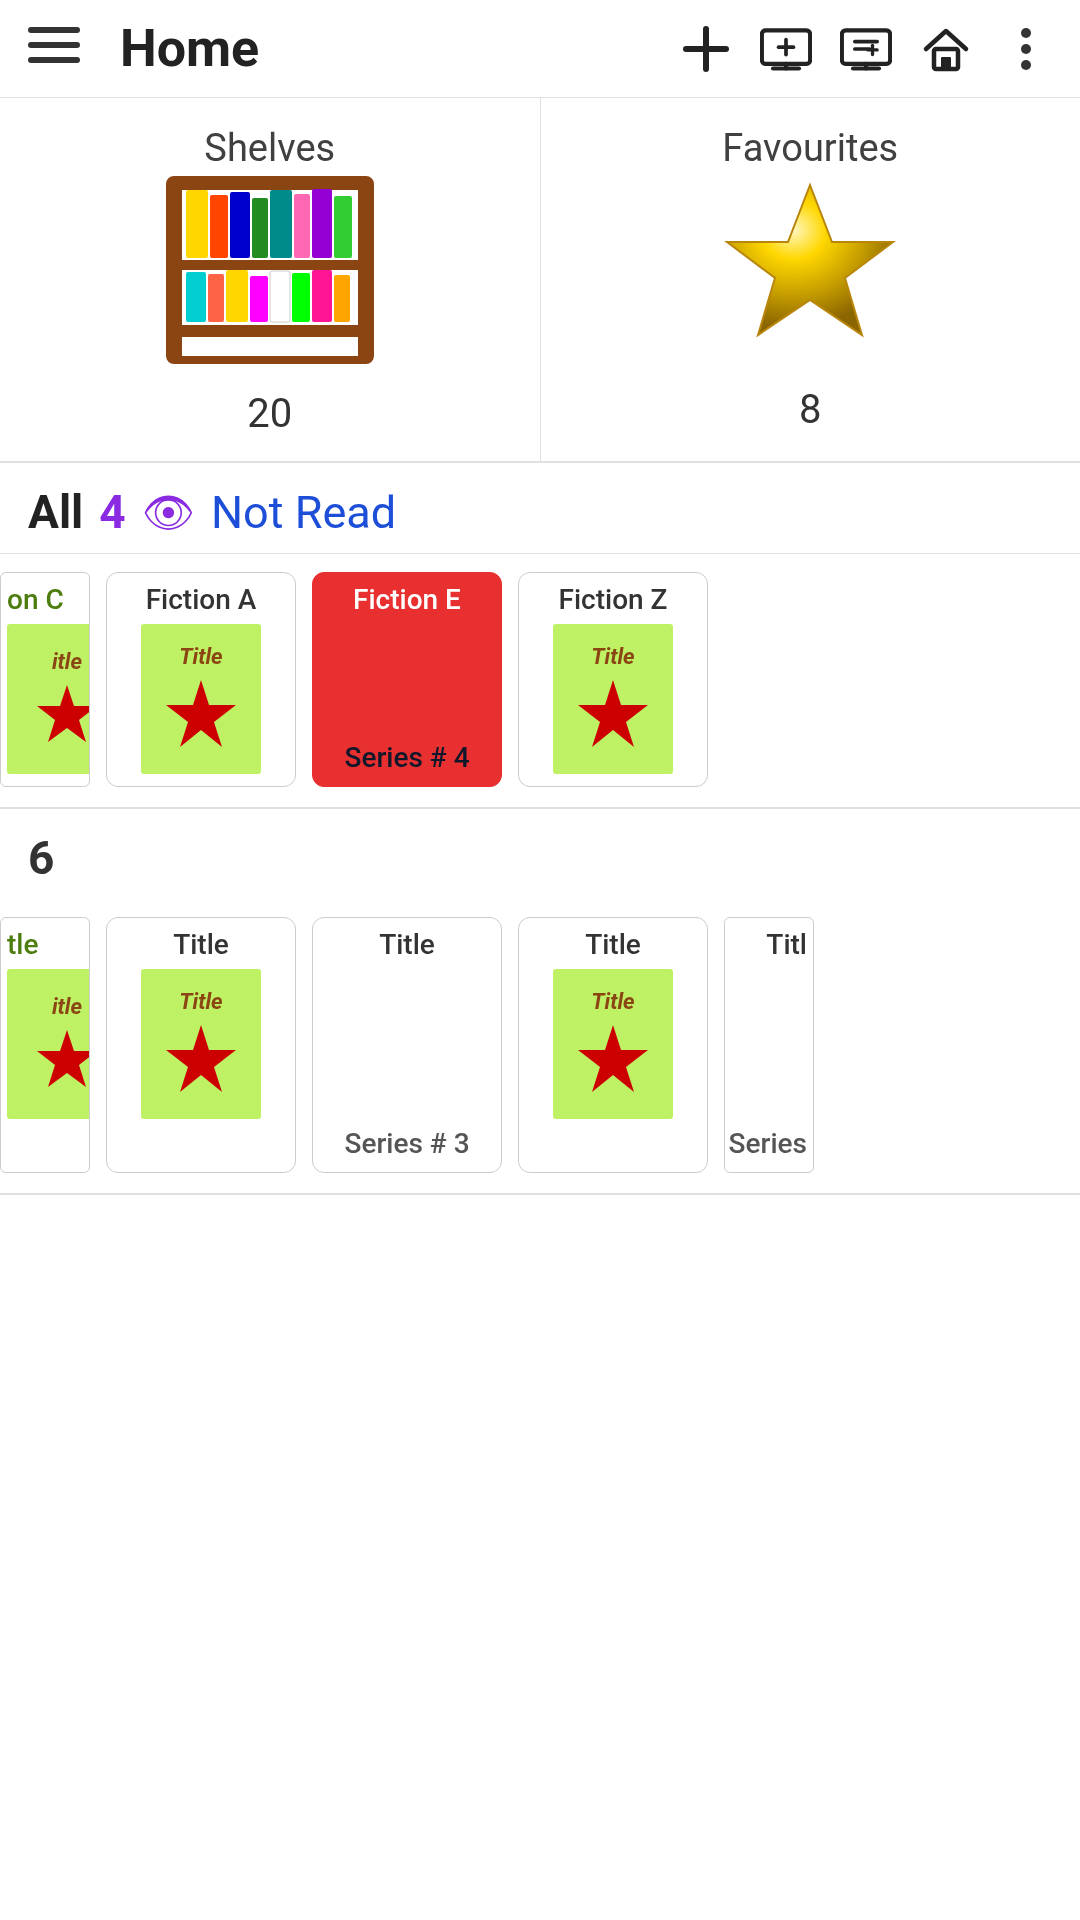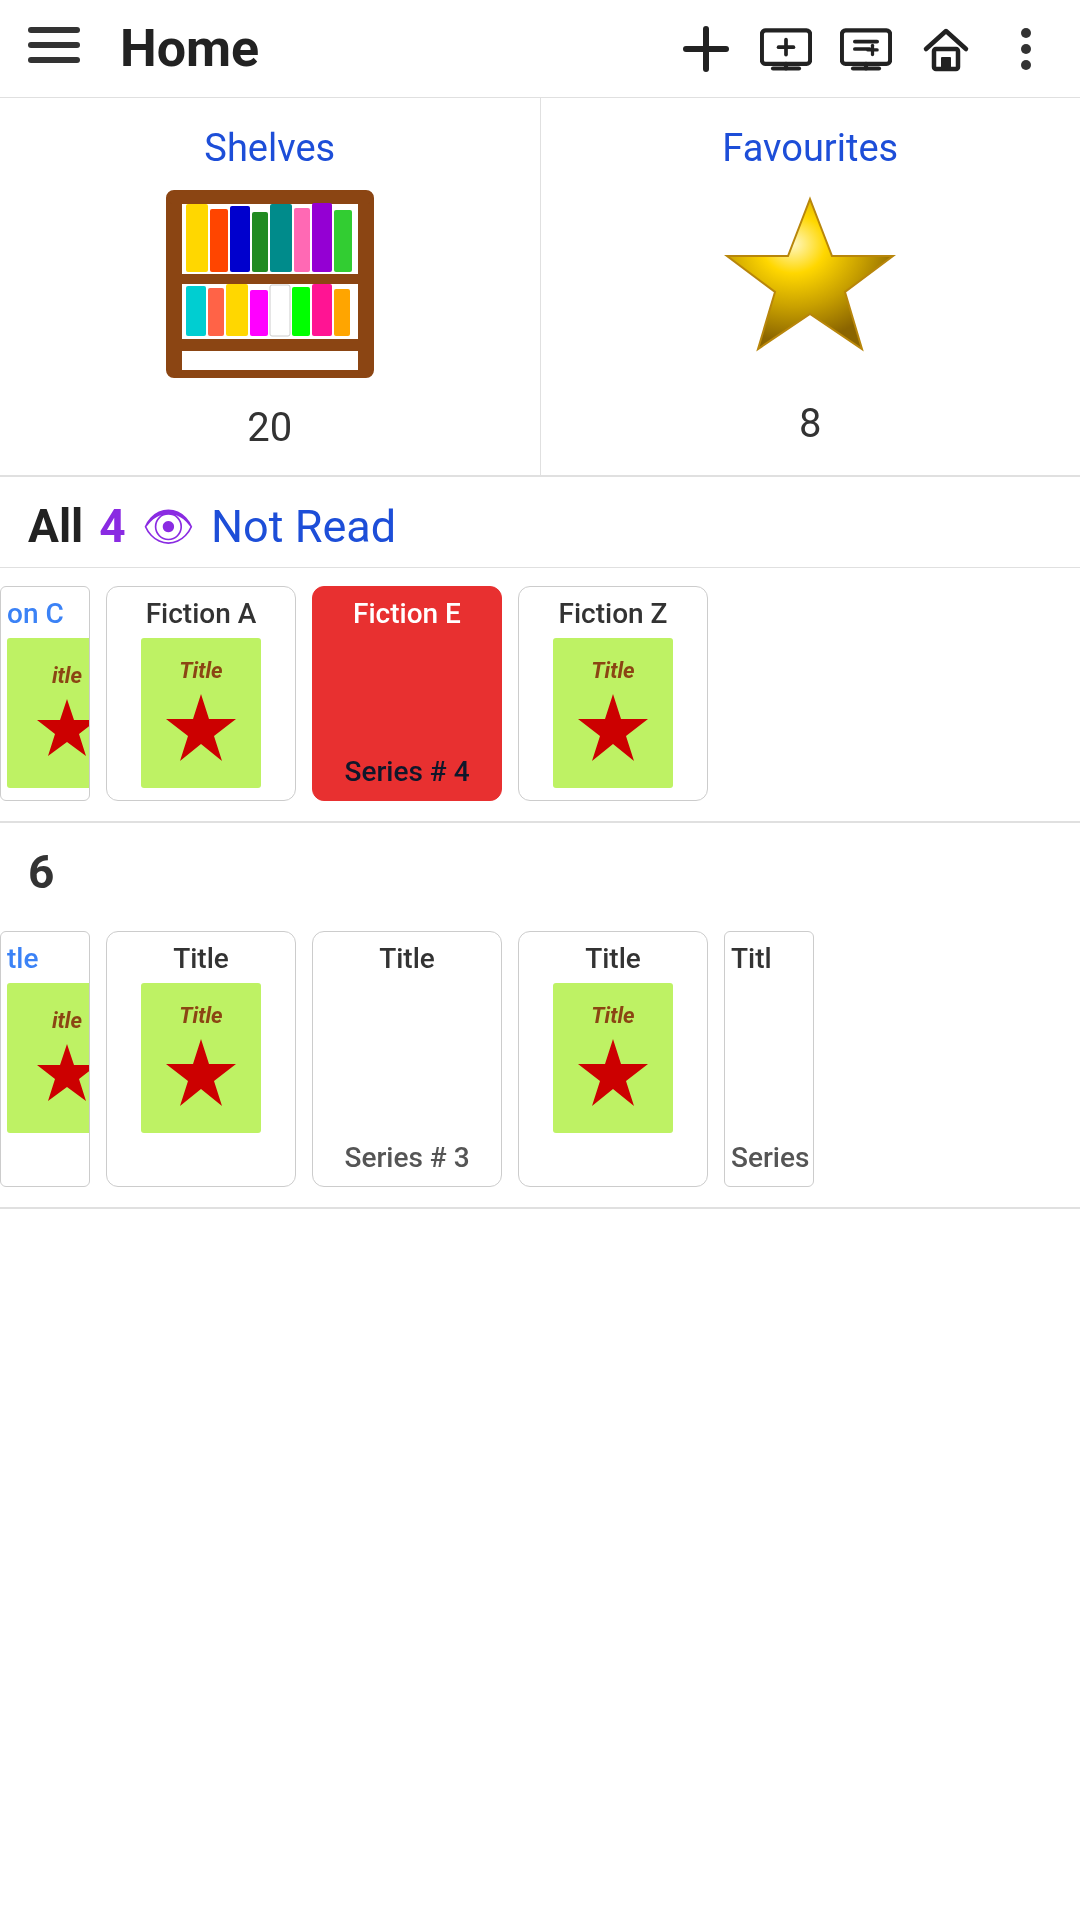--- a/index.html
+++ b/index.html
@@ -61,22 +61,21 @@
       display: flex;
       flex-direction: column;
       align-items: center;
       padding: 28px 20px 24px;
     }
     .stats-cell:first-child {
       border-right: 1.5px solid #e0e0e0;
     }
     .stats-label {
       font-size: 38px;
-      color: #1d4ed8;
-      margin-bottom: 14px;
+      color: #404040;
     }
     .stats-number {
       font-size: 40px;
       color: #333;
       margin-top: 16px;
     }
 
     
     .bookshelf-img {
       width: 220px;
@@ -194,37 +193,37 @@
       align-items: flex-start;
       background: #fff;
       padding: 10px 6px 12px;
       flex-shrink: 0;
       overflow: hidden;
       cursor: pointer;
     }
 
     .book-card-partial .book-card-title {
       font-size: 28px;
-      color: #3b82f6;
+      color: #4d7c0f;
       text-align: left;
       margin-bottom: 8px;
       font-weight: 500;
       white-space: nowrap;
     }
 
     
     .book-card-partial-right {
       min-width: 90px;
       width: 90px;
       border: 1.5px solid #ccc;
       border-radius: 6px;
       margin-left: 16px;
       display: flex;
       flex-direction: column;
-      align-items: flex-start;
+      align-items: flex-end;
       background: #fff;
       padding: 10px 6px 12px;
       flex-shrink: 0;
       overflow: hidden;
       cursor: pointer;
     }
 
     
     .book-cover-art {
       width: 120px;

